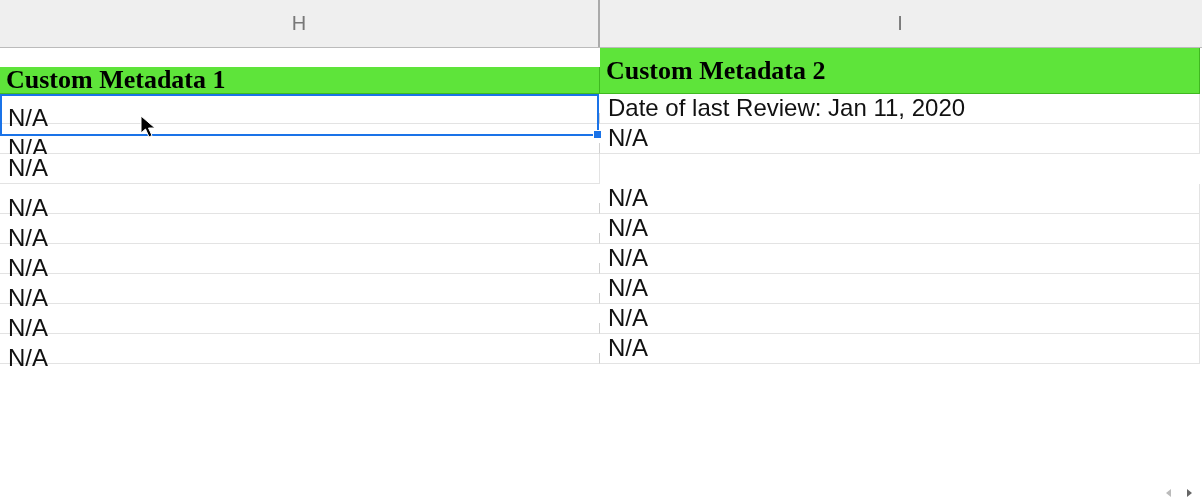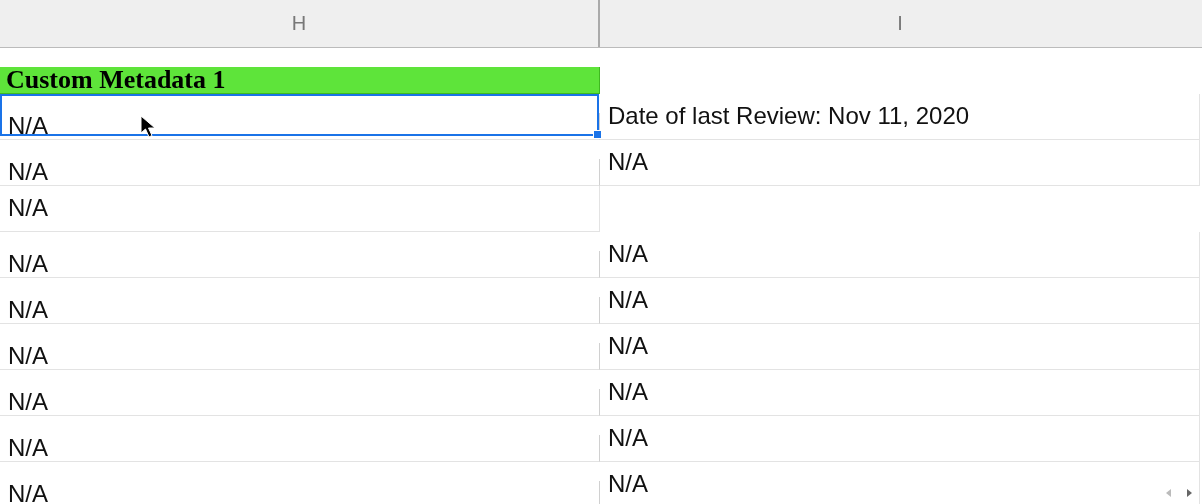--- a/index.html
+++ b/index.html
@@ -31,21 +31,21 @@
     color: #787878;
     font-size: 20px;
     font-weight: 400;
     border-right: 1px solid #ccc;
     position: relative;
   }
   .col-header:last-child { border-right: none; }
   .col-header.h { border-right: 2px solid #aaa; }
   .row {
     display: flex;
-    height: 46px;
+    height: 30px;
   }
   .cell {
     flex: 0 0 600px;
     padding: 4px 8px 4px 8px;
     display: flex;
     align-items: center;
     font-size: 24px;
     color: #111;
     border-right: 1px solid #e3e3e3;
     border-bottom: 1px solid #e3e3e3;
@@ -121,25 +121,26 @@
 
   <div class="col-headers">
     <div class="col-header h">H</div>
     <div class="col-header">I</div>
   </div>
 
   <div class="data-area">
 
     <div class="row header-row">
       <div class="cell colH">Custom Metadata 1</div>
+      <div class="cell">Custom Metadata 2</div>
     </div>
 
     <div class="row">
       <div class="cell colH">N/A</div>
-      <div class="cell">Date of last Review: Nov 11, 2020</div>
+      <div class="cell">Date of last Review: Jan 11, 2020</div>
     </div>
     <div class="row">
       <div class="cell colH">N/A</div>
       <div class="cell">N/A</div>
     </div>
     <div class="row">
       <div class="cell">N/A</div>
     </div>
     <div class="row">
       <div class="cell colH">N/A</div>

